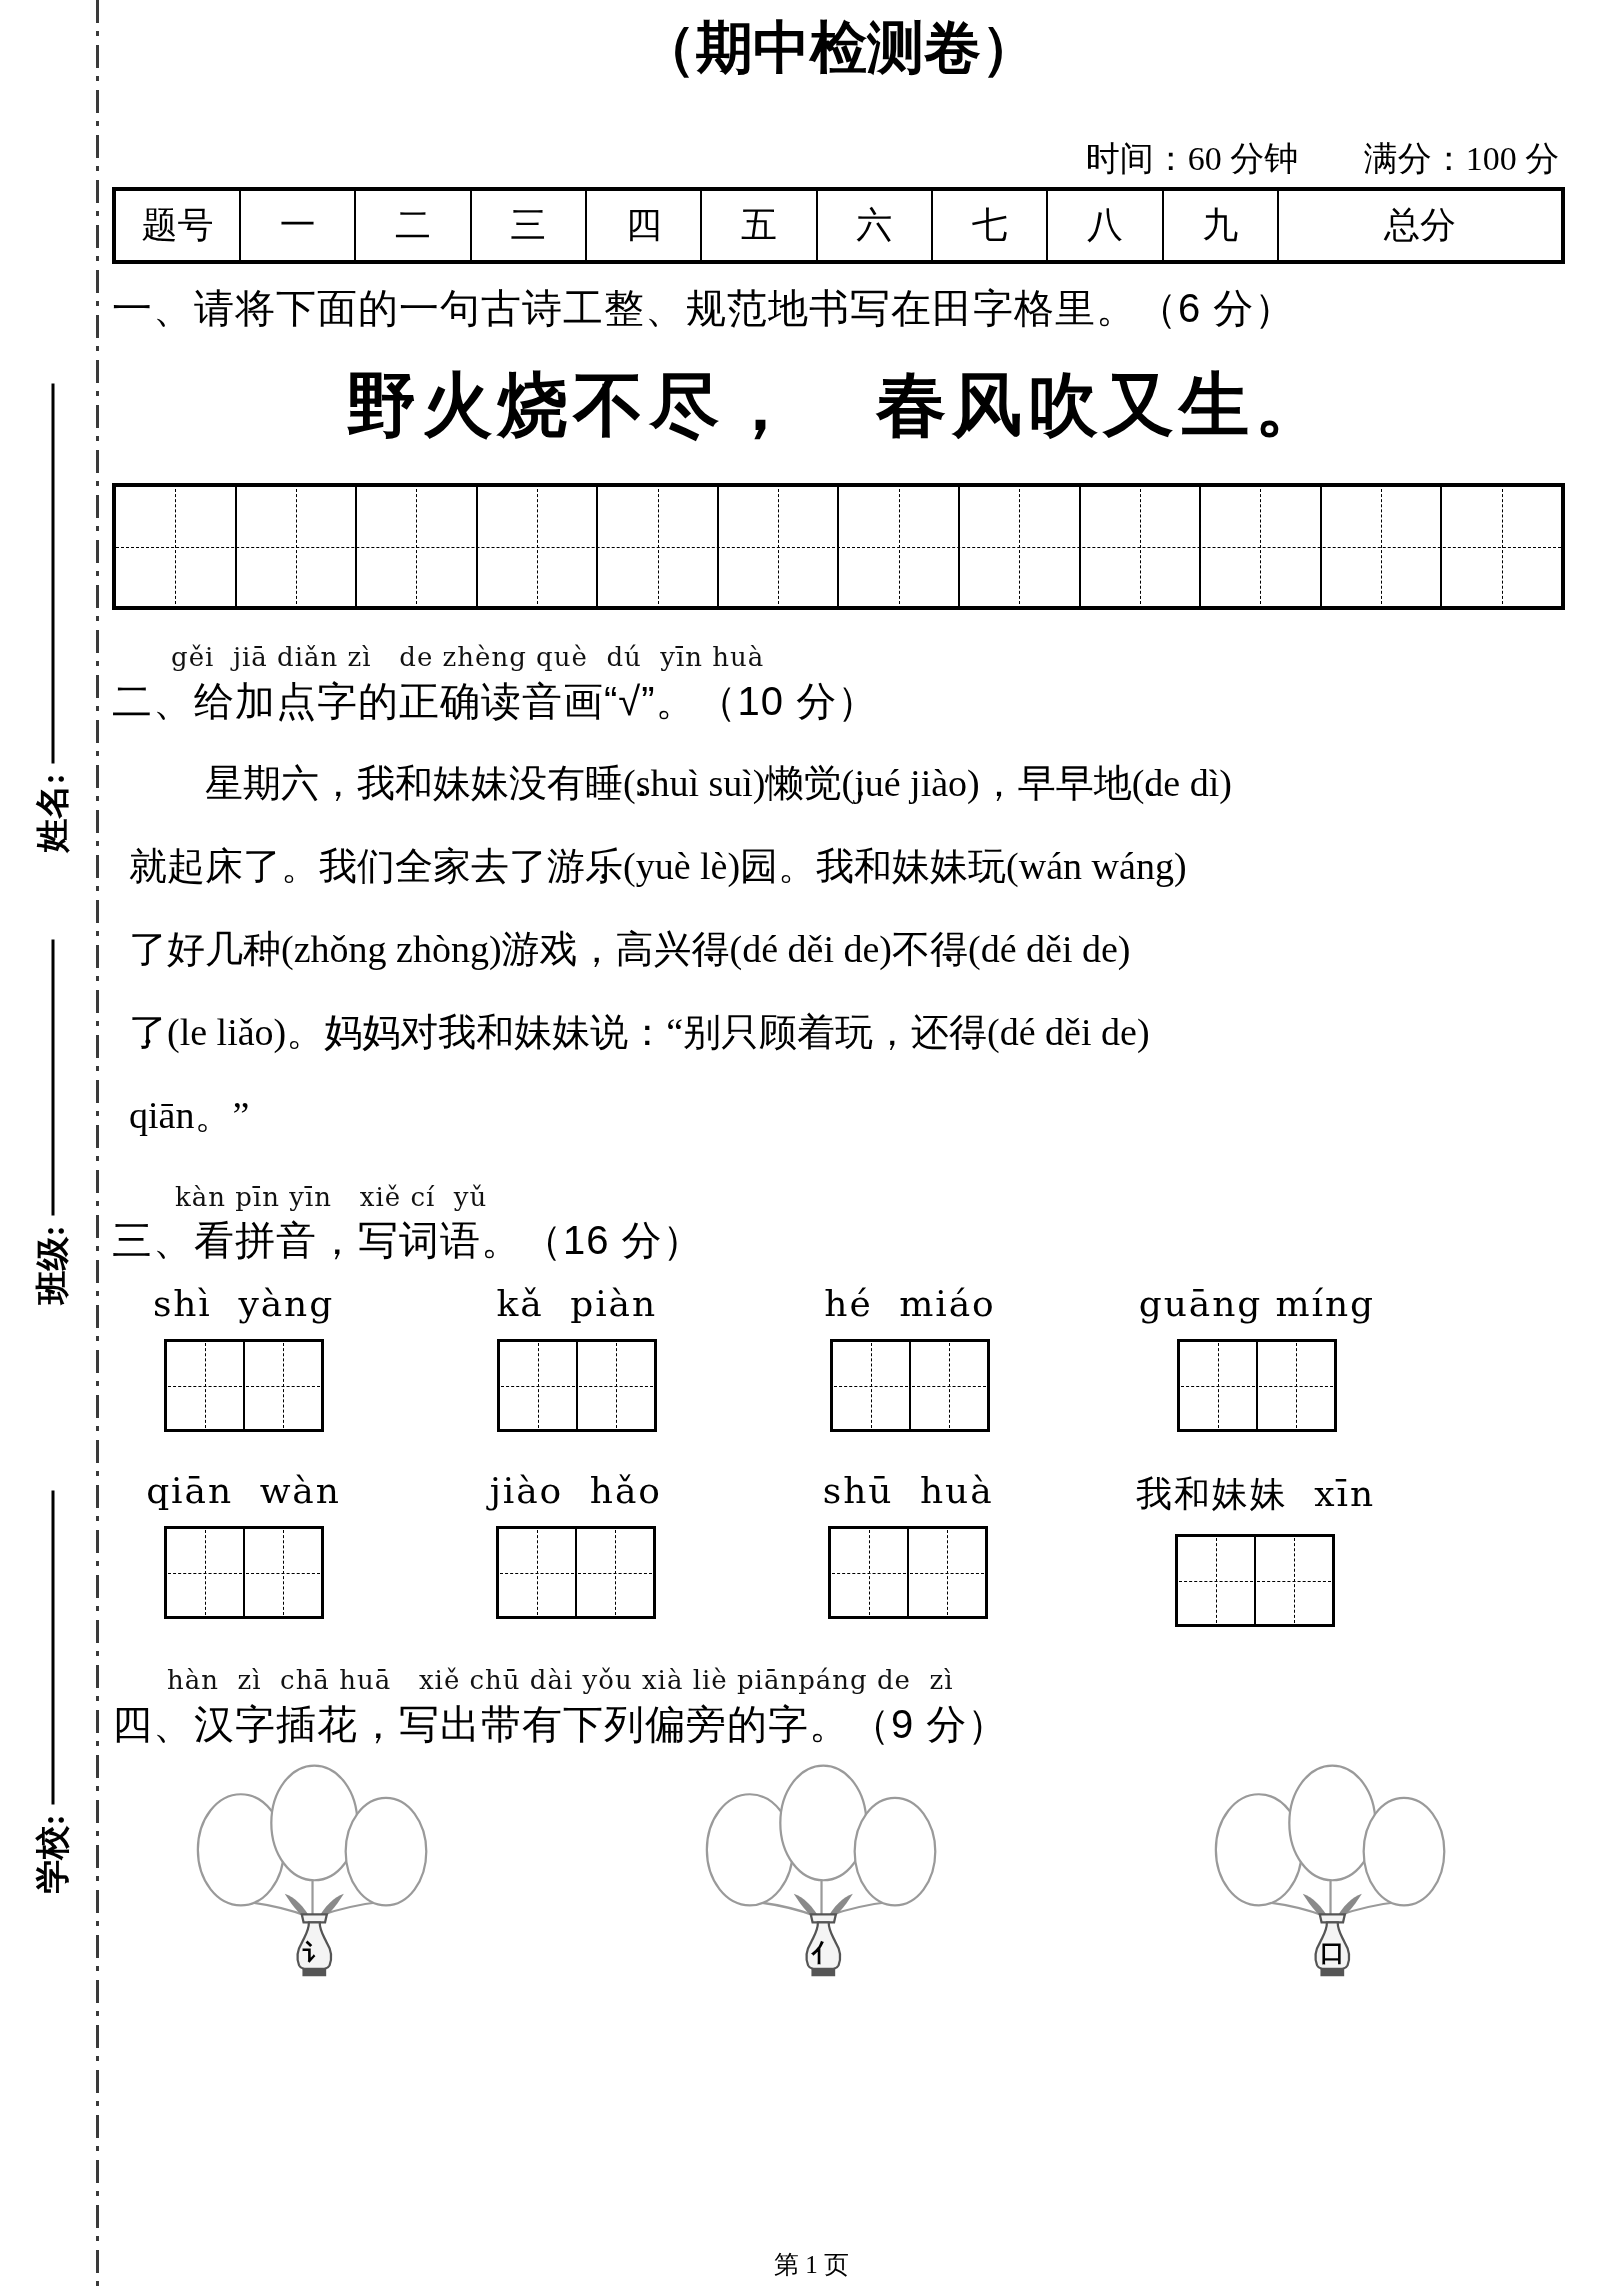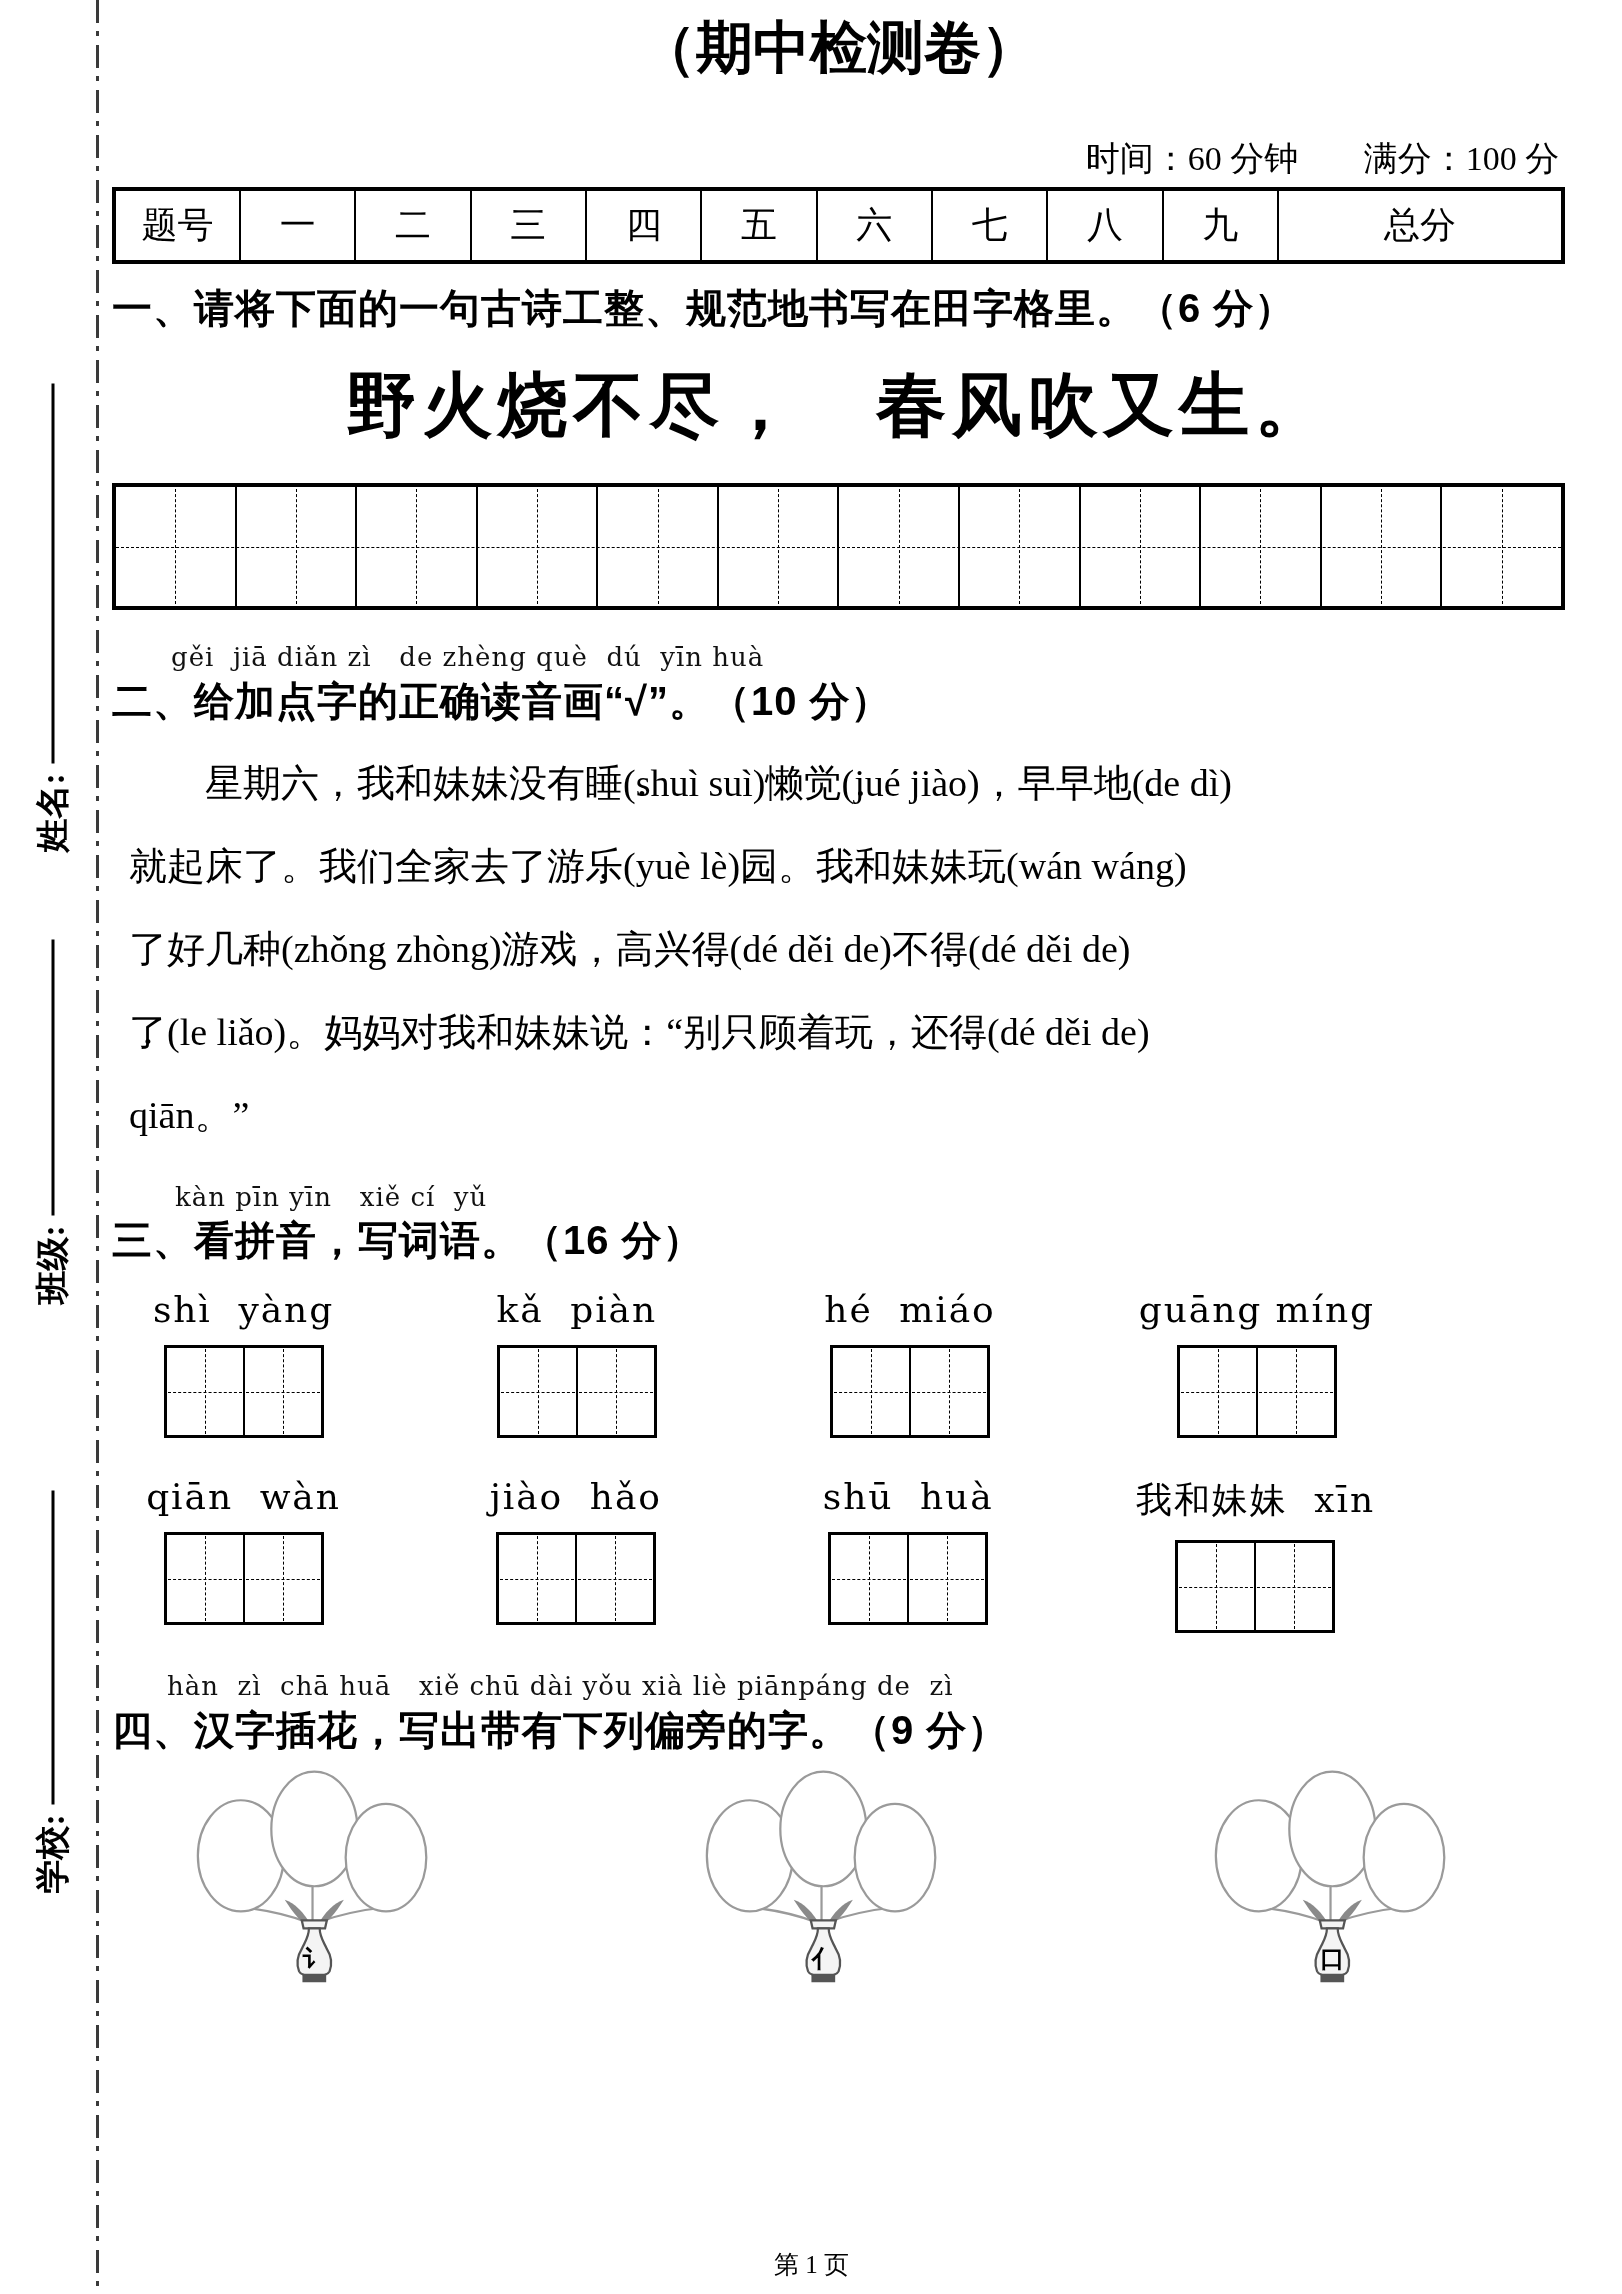--- a/index.html
+++ b/index.html
@@ -34,21 +34,21 @@
   .info span { margin-left:57px; }
 
   table.score-table { width:100%; border-collapse:collapse; border:4.8px solid #000; table-layout:fixed; }
   table.score-table td { border:2.9px solid #000; height:73px; text-align:center;
     font-size:36px; vertical-align:middle; }
   td.label-col { width:126px; }
   td.total-col { width:285px; }
 
   .pinyin { font-family:"DejaVu Serif",serif; font-size:26px; white-space:pre;
             letter-spacing:1px; color:#111; }
-  .heading { font-size:40px; font-weight:bold; font-family:"Liberation Sans","DejaVu Sans",sans-serif;
+  .heading { font-size:40px; font-weight:normal; font-family:"Liberation Sans","DejaVu Sans",sans-serif;
              margin-top:1.9px; letter-spacing:1px; }
   .sec1 { margin-top:17px; } .sec1 .pinyin { padding-left:103px; }
   .sec2 { margin-top:32px; } .sec2 .pinyin { padding-left:59px; }
   .sec3 { margin-top:25px; } .sec3 .pinyin { padding-left:63px; }
   .sec4 { margin-top:38px; } .sec4 .pinyin { padding-left:55px; }
 
   .poem { text-align:center; font-size:70px; font-weight:bold; margin-top:23px;
           letter-spacing:5.7px; font-family:Liberation Serif, serif; }
 
   .tz-row { display:flex; border:4.8px solid #000; height:127px; margin-top:30px; position:relative; }
@@ -58,21 +58,21 @@
   .tz-row::after { content:""; position:absolute; left:0; right:0; top:50%; border-top:1.9px dashed #000; }
 
   .passage { margin-top:13.3px; padding:0 5.7px 0 17px; font-size:38px; line-height:2.18; }
   .pass-line { position:relative; }
   .pass-line.indent { text-indent:2em; }
   .jd { position:relative; }
   .jd::after { content:"•"; position:absolute; left:50%; transform:translateX(-50%);
                bottom:-0.62em; font-size:0.55em; }
 
   .word-rows { width:1236px; margin-left:27px; }
-  .word-row { display:flex; justify-content:space-between; margin-top:21px; }
+  .word-row { display:flex; justify-content:space-between; margin-top:15px; }
   .word-row + .word-row { margin-top:38px; }
   .word-col { text-align:center; min-width:209px; }
   .word-pinyin { font-family:"DejaVu Serif",serif; font-size:36px; letter-spacing:1.9px; white-space:pre; }
   .word-box { width:160px; height:93px; border:3.8px solid #000; display:flex; margin:15px auto 0; }
   .wc-cell { flex:1; position:relative; border-right:2.9px solid #000; }
   .wc-cell:last-child { border-right:none; }
   .wc-cell::before { content:""; position:absolute; left:50%; top:1px; bottom:1px; border-left:1.9px dashed #000; }
   .wc-cell::after  { content:""; position:absolute; top:50%; left:1px; right:1px; border-top:1.9px dashed #000; }
 
   .vase-row { display:flex; justify-content:space-between; width:1332px; margin:9.5px 0 0 48px; }

